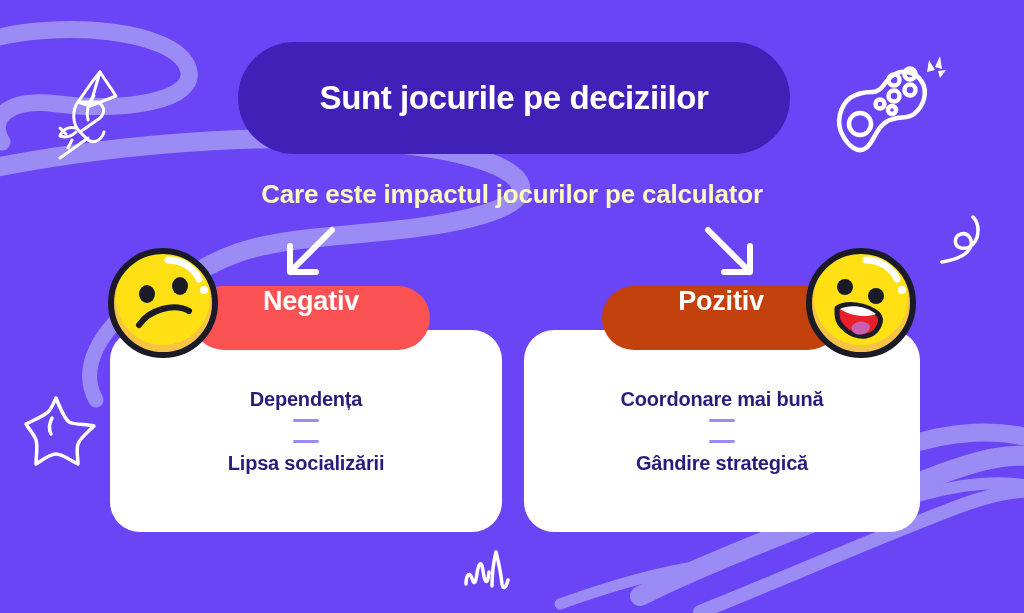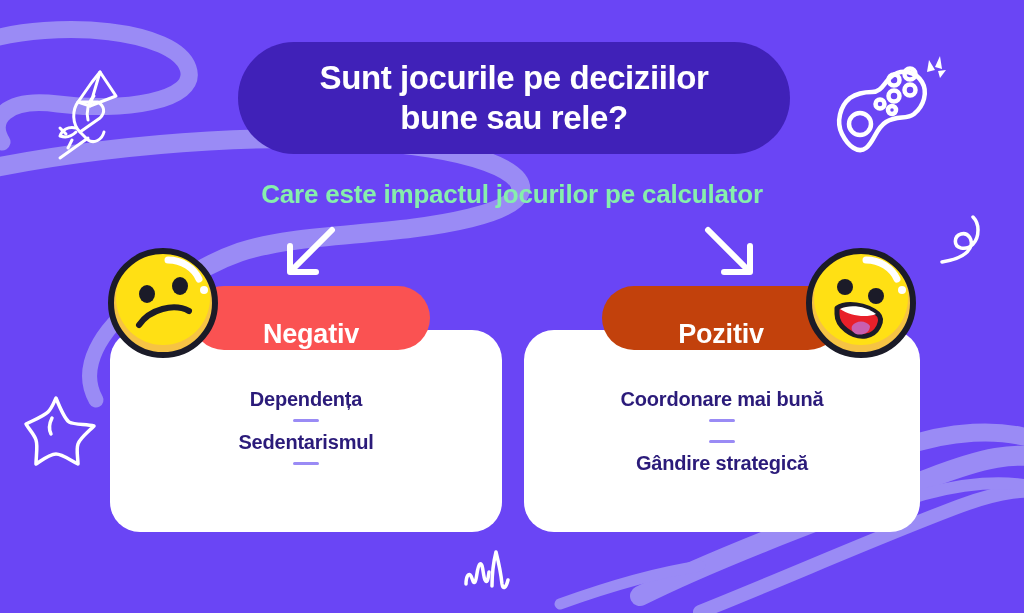--- a/index.html
+++ b/index.html
@@ -61,21 +61,21 @@
 
   
   #subtitle {
     position: absolute;
     left: 162px;
     top: 178px;
     width: 700px;
     text-align: center;
   }
   #subtitle .sline {
-    color: #86efac;
+    color: #fef9c3;
     font-size: 26px;
     font-weight: bold;
     line-height: 1.3;
     letter-spacing: -0.2px;
     white-space: nowrap;
   }
 
   
   .arrow { position: absolute; }
 
@@ -106,21 +106,21 @@
     height: 3px;
     background: #9a8bf5;
     border-radius: 2px;
     margin: 9px 0;
   }
 
   .card-header {
     position: absolute;
     border-radius: 33px;
     display: flex;
-    align-items: flex-end;
+    align-items: flex-start;
     justify-content: center;
   }
   .card-header-label {
     color: #ffffff;
     font-size: 27px;
     font-weight: bold;
     letter-spacing: -0.2px;
     white-space: nowrap;
   }
 
@@ -233,34 +233,33 @@
     <svg width="62" height="62" viewBox="0 0 62 62" xmlns="http://www.w3.org/2000/svg">
       <g stroke="#ffffff" stroke-width="6" stroke-linecap="round" stroke-linejoin="round" fill="none">
         <path d="M8 6 L48 46"></path>
         <path d="M50 22 L50 48 L24 48"></path>
       </g>
     </svg>
   </div>
 
   <div id="title-pill">
     <div class="tline">Sunt jocurile pe deciziilor</div>
-    <div class="tline">bune sau rele?</div>
   </div>
 
   <div id="subtitle">
     <div class="sline">Care este impactul jocurilor pe calculator</div>
   </div>
 
   <div class="card-group">
 
     <div class="card-body" style="left:110px; top:330px; width:392px; height:202px;">
       <div class="card-item">Dependența</div>
       <div class="item-sep"></div>
-      <div class="card-item">Sedentarismul</div>
       <div class="item-sep"></div>
+      <div class="card-item">Lipsa socializării</div>
     </div>
 
     <div class="card-header" style="left:192px; top:286px; width:238px; height:64px; background:#fa5252;">
       <span class="card-header-label">Negativ</span>
     </div>
 
     <div class="emoji" style="left:106px; top:246px;">
       <svg width="114" height="114" viewBox="0 0 114 114" xmlns="http://www.w3.org/2000/svg">
         <circle cx="57" cy="57" r="52" fill="#f6c344"></circle>
         <circle cx="57" cy="52" r="47" fill="#ffe014"></circle>

